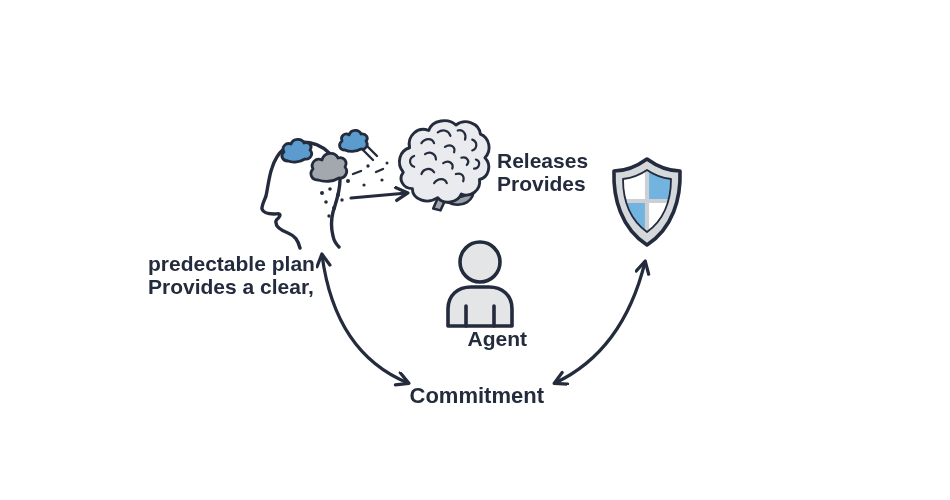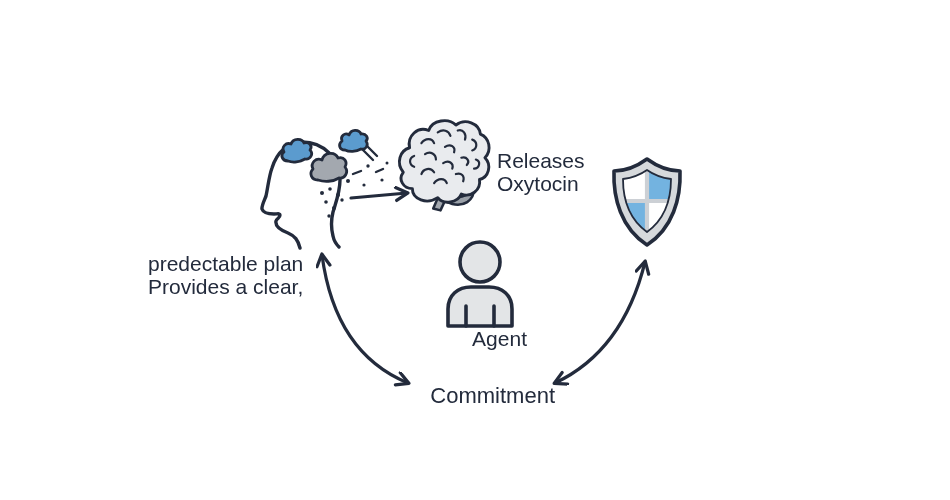--- a/index.html
+++ b/index.html
@@ -6,21 +6,21 @@
   .canvas{
     position:relative;
     width:950px;height:500px;
     background:var(--background,#fff);
     overflow:hidden;
     font-family:"Liberation Sans",sans-serif;
   }
   .abs{position:absolute;}
   .label{
     color:var(--ink,#232b3c);
-    font-weight:400;
+    font-weight:700;
     font-size:21px;
     line-height:1.08;
     white-space:nowrap;
   }
   .label .ln{display:block;}
   .center{text-align:right;}
   
   .sk{stroke:var(--ink,#232b3c);fill:none;stroke-linecap:round;stroke-linejoin:round;}
   .f-white{fill:#ffffff;}
   .f-blue{fill:var(--cloud-blue,#5b9bce);}
@@ -143,21 +143,21 @@
       <path d="M 30 64 C 32 58 40 56 44 62"></path>
       <path d="M 54 52 C 60 48 66 52 64 58"></path>
       <path d="M 74 46 C 80 44 84 50 80 54"></path>
       <path d="M 44 74 C 48 68 56 68 58 74"></path>
       <path d="M 68 64 C 74 62 78 66 76 72"></path>
     </g>
   </svg>
 
   <div class="abs label" style="left:497px;top:150px;">
     <span class="ln">Releases</span>
-    <span class="ln">Oxytocin</span>
+    <span class="ln">Provides</span>
   </div>
 
   <svg class="abs" style="left:608px;top:155px;" width="78" height="94" viewBox="0 0 78 94">
     <defs>
       <clipPath id="shield-clip">
         <path d="M 39 15 C 46 20 55 23 63 24 C 63 44 57 64 39 77 C 21 64 15 44 15 24 C 23 23 32 20 39 15 Z"></path>
       </clipPath>
     </defs>
 
     <path class="sk f-silver" stroke-width="3.6" d="M 39 4 C 50 12 62 16 72 16 C 73 43 65 73 39 90 C 13 73 5 43 6 16 C 16 16 28 12 39 4 Z"></path>
@@ -204,15 +204,15 @@
       <marker id="ah-right" markerWidth="20" markerHeight="20" refX="13" refY="7.5" orient="auto-start-reverse" markerUnits="userSpaceOnUse">
         <path d="M2 1 L14 7.5 L2 14" stroke-width="3.2"></path>
       </marker>
       <marker id="ah-right-end" markerWidth="20" markerHeight="20" refX="13" refY="7.5" orient="auto" markerUnits="userSpaceOnUse">
         <path d="M2 1 L14 7.5 L2 14" stroke-width="3.2"></path>
       </marker>
     </defs>
     <path class="sk" stroke-width="3.2" d="M 12 135 Q 80 103 102 14" marker-start="url(#ah-right)" marker-end="url(#ah-right-end)"></path>
   </svg>
 
-  <div class="abs label center" style="left:395px;top:384px;width:160px;font-size:22px;">Commitment</div>
+  <div class="abs label center" style="left:384px;top:384px;width:160px;font-size:22px;">Commitment</div>
 
 </div>
 
 </body></html>

